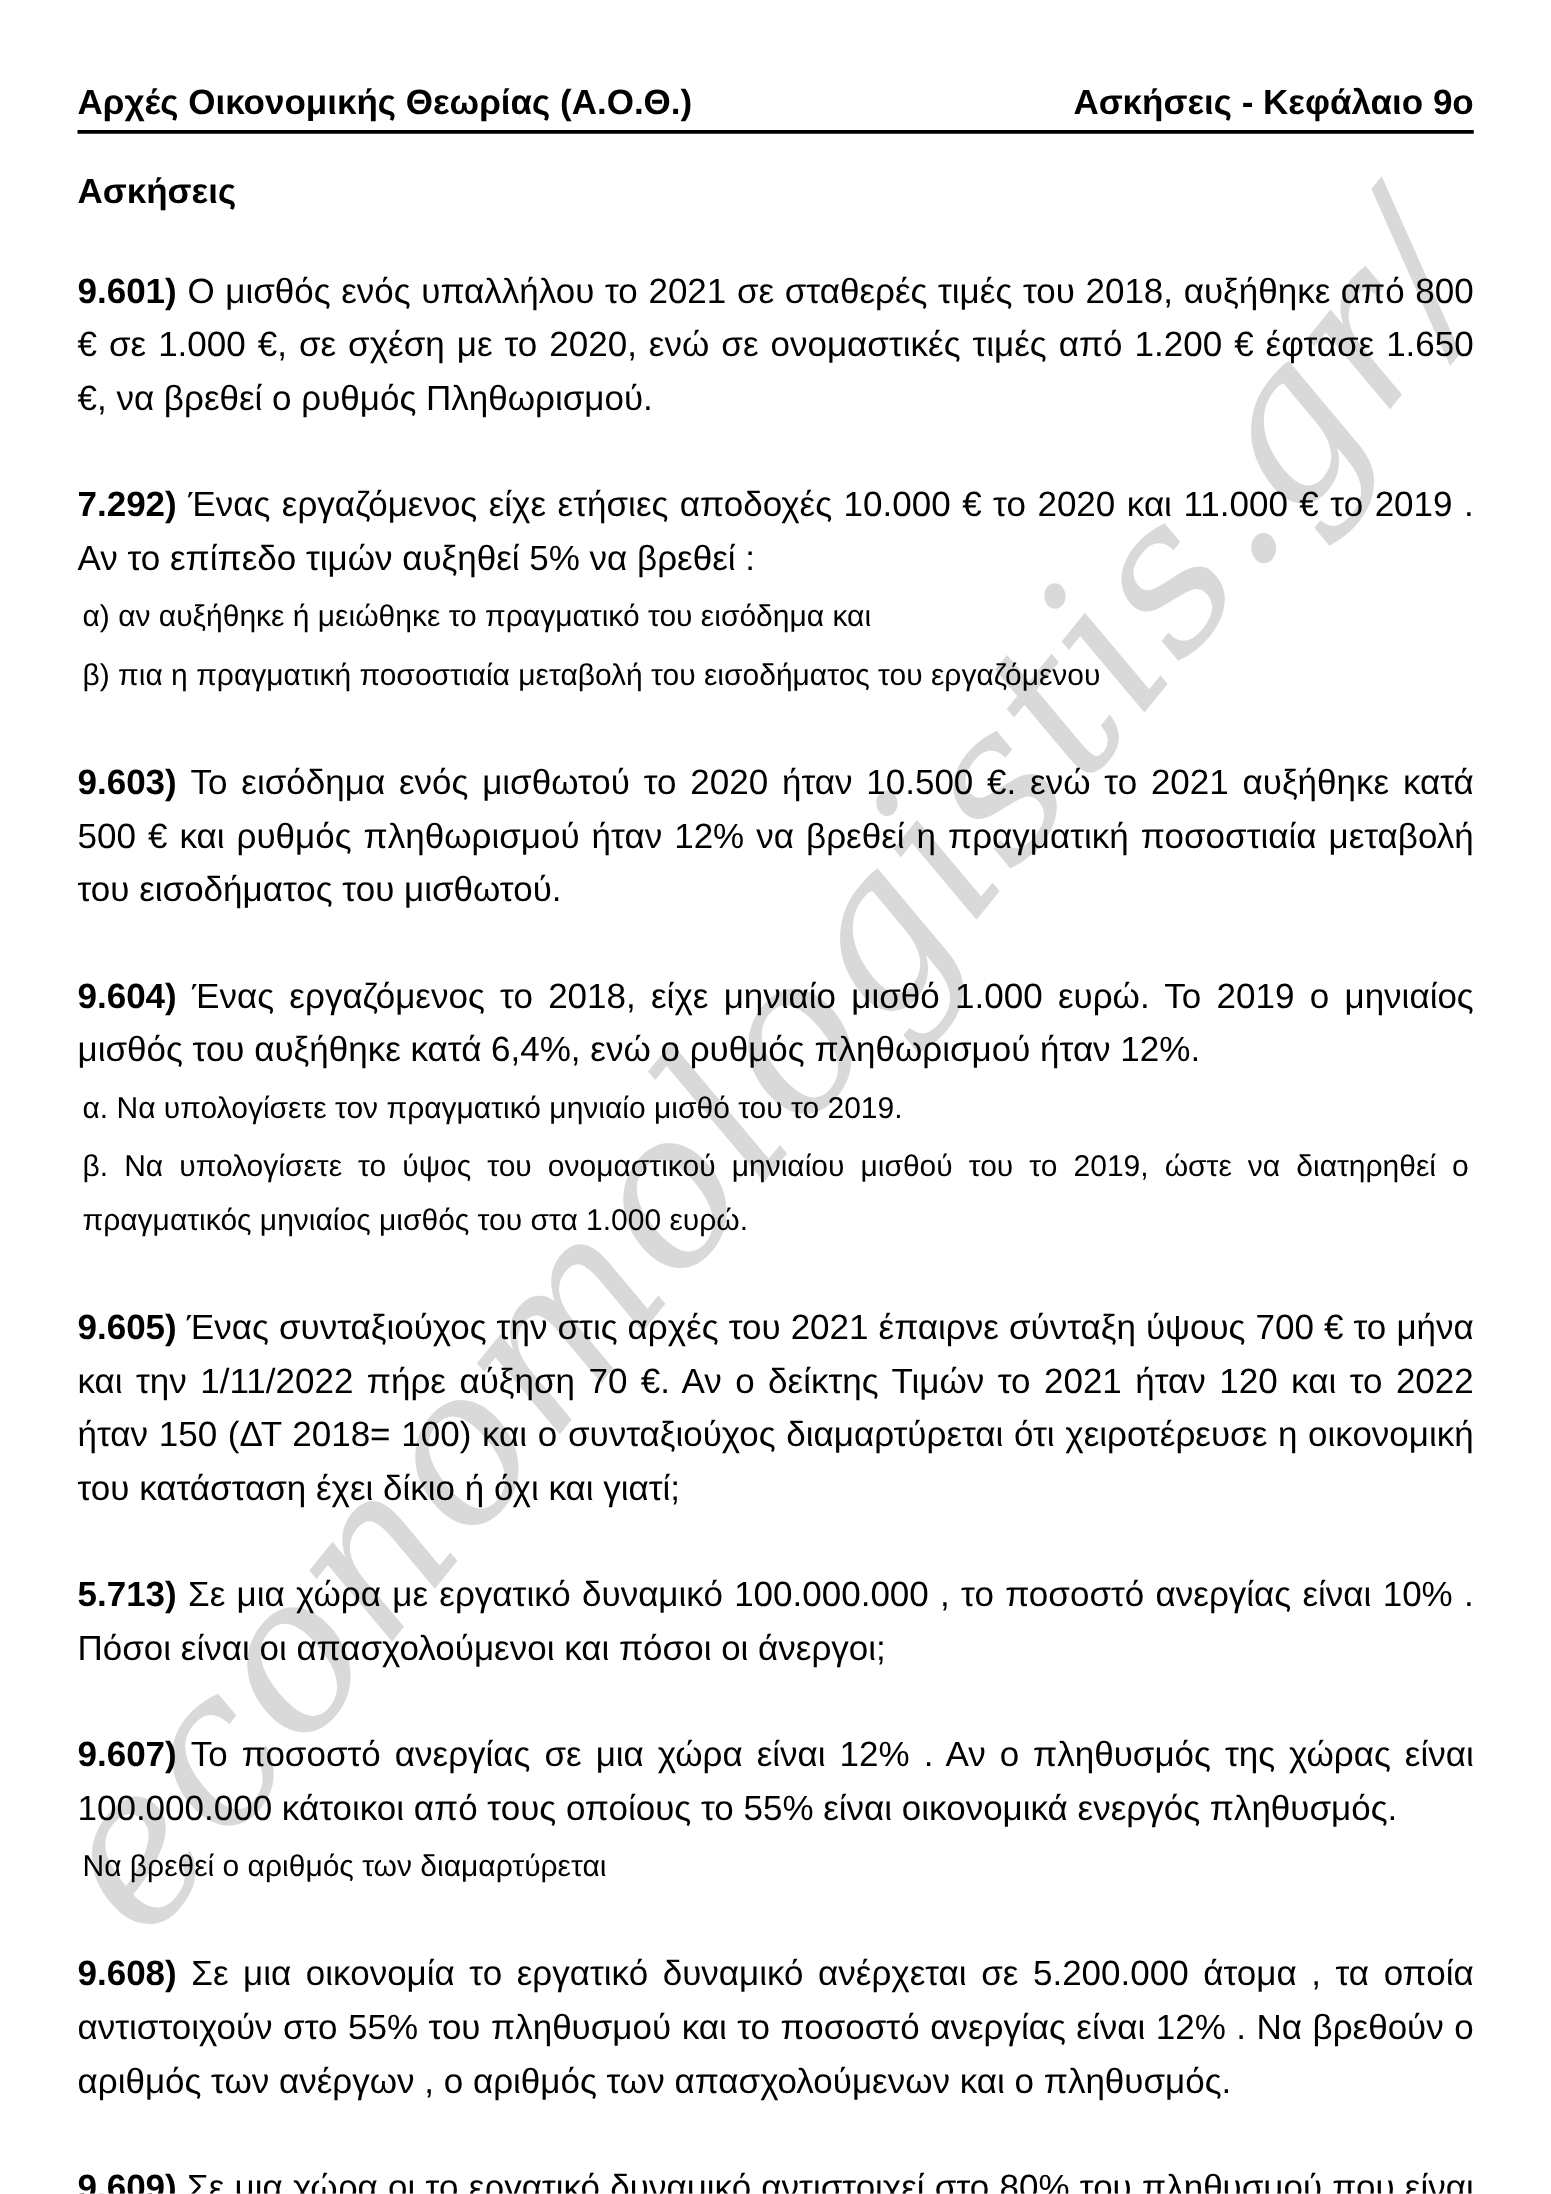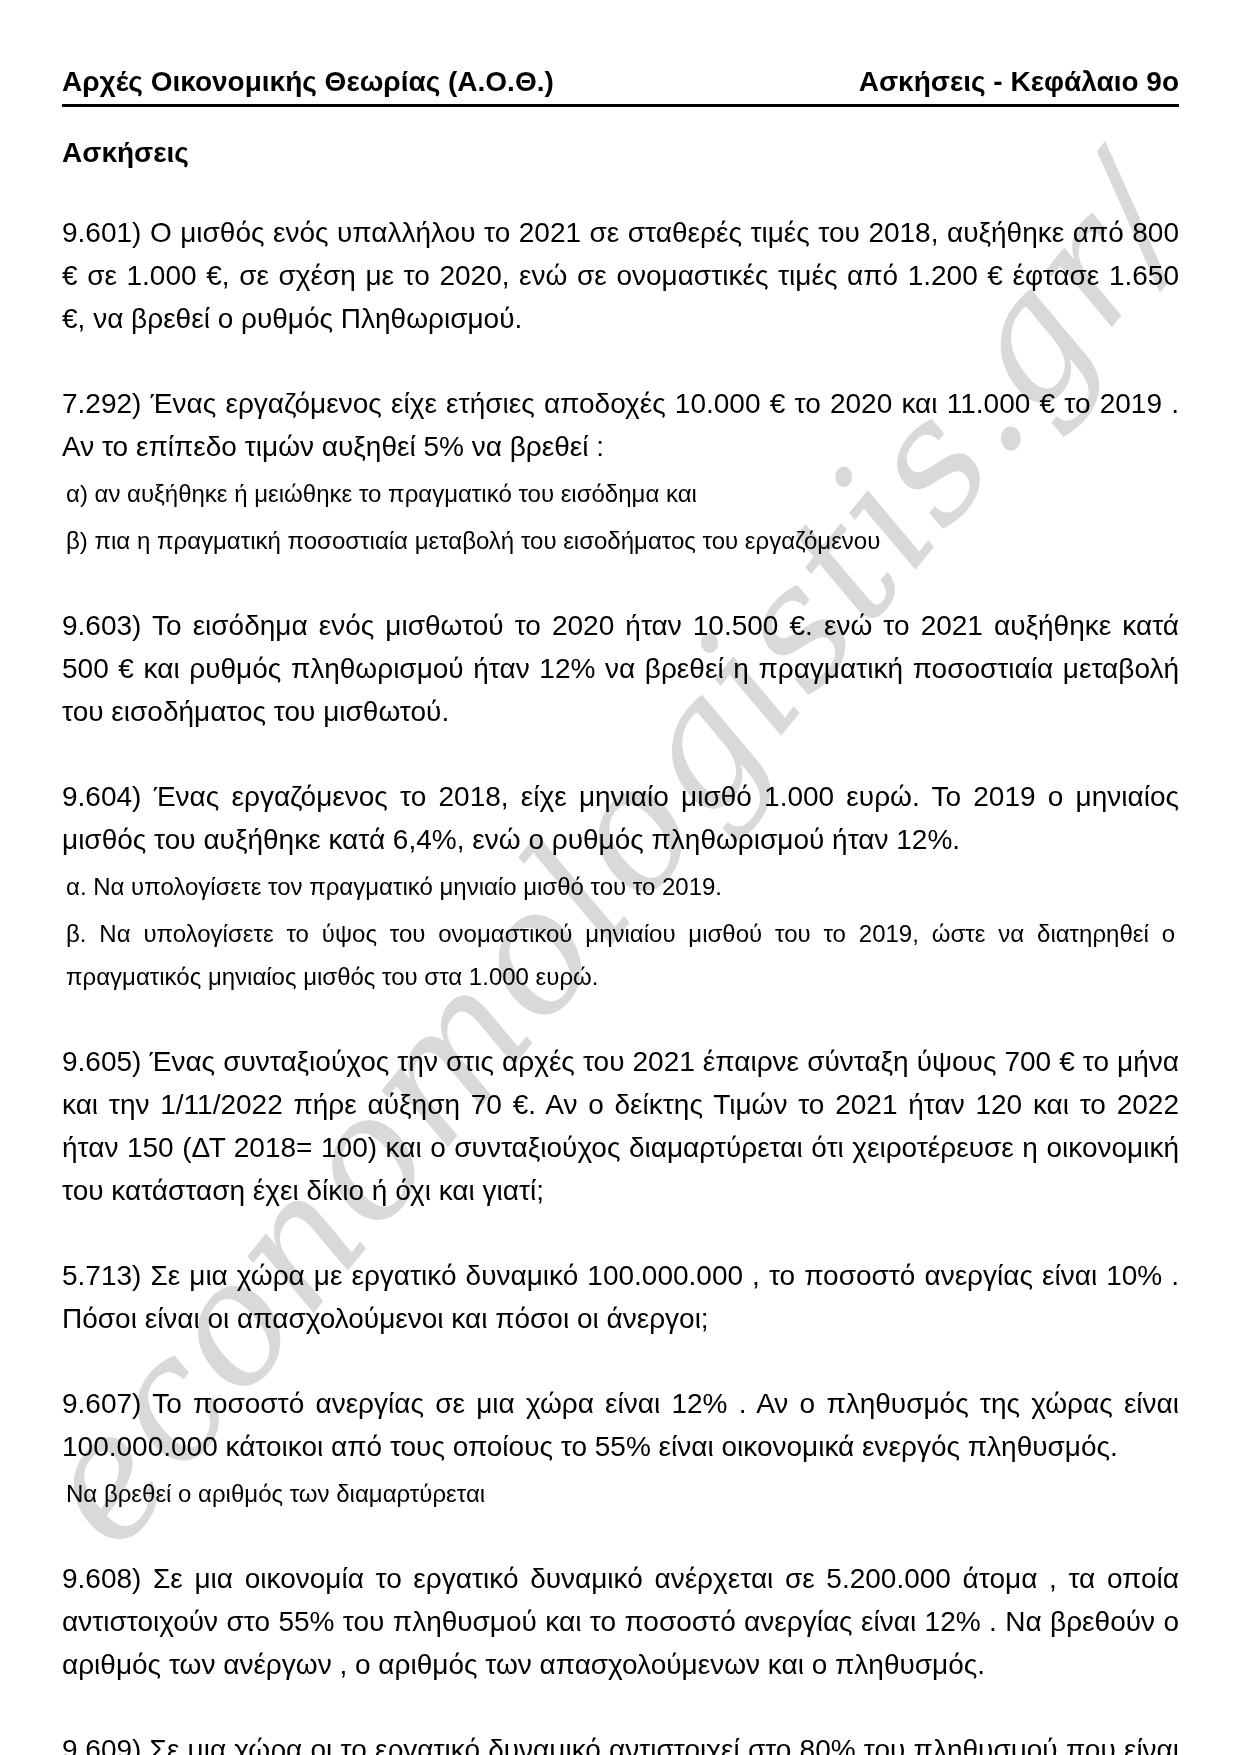--- a/index.html
+++ b/index.html
@@ -47,21 +47,21 @@
     font-size: 28px;
     font-weight: 700;
     margin: 30px 0 16px 0;
   }
   .exercise {
     margin: 42px 0 0 0;
     font-size: 28px;
     line-height: 43px;
     text-align: justify;
   }
-  .ex-num { font-weight: 400; }
+  .ex-num { font-weight: 700; }
   .sub-line {
     font-size: 24px;
     line-height: 43px;
     text-align: justify;
     margin: 4px;
   }
 </style>
 </head>
 <body>
 

